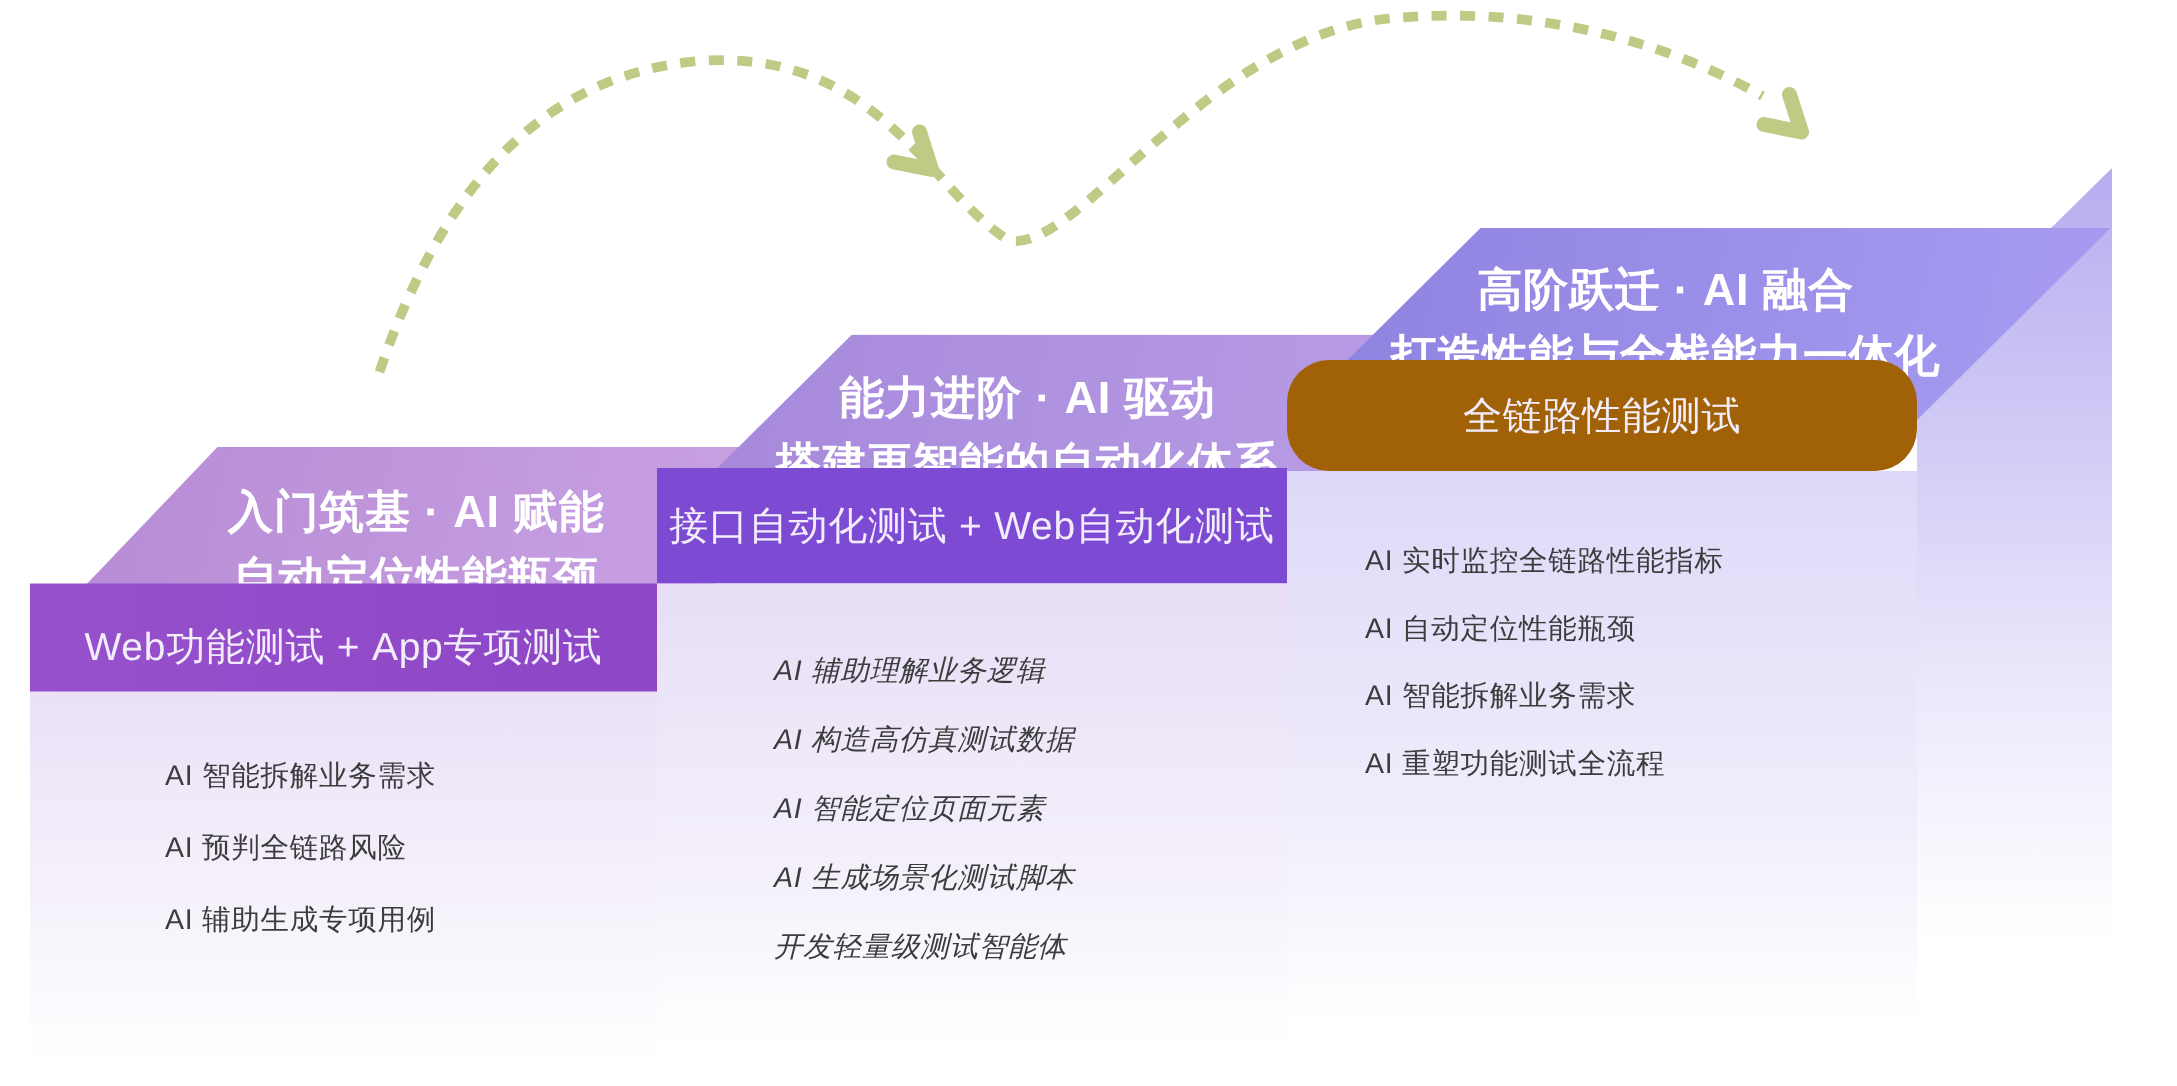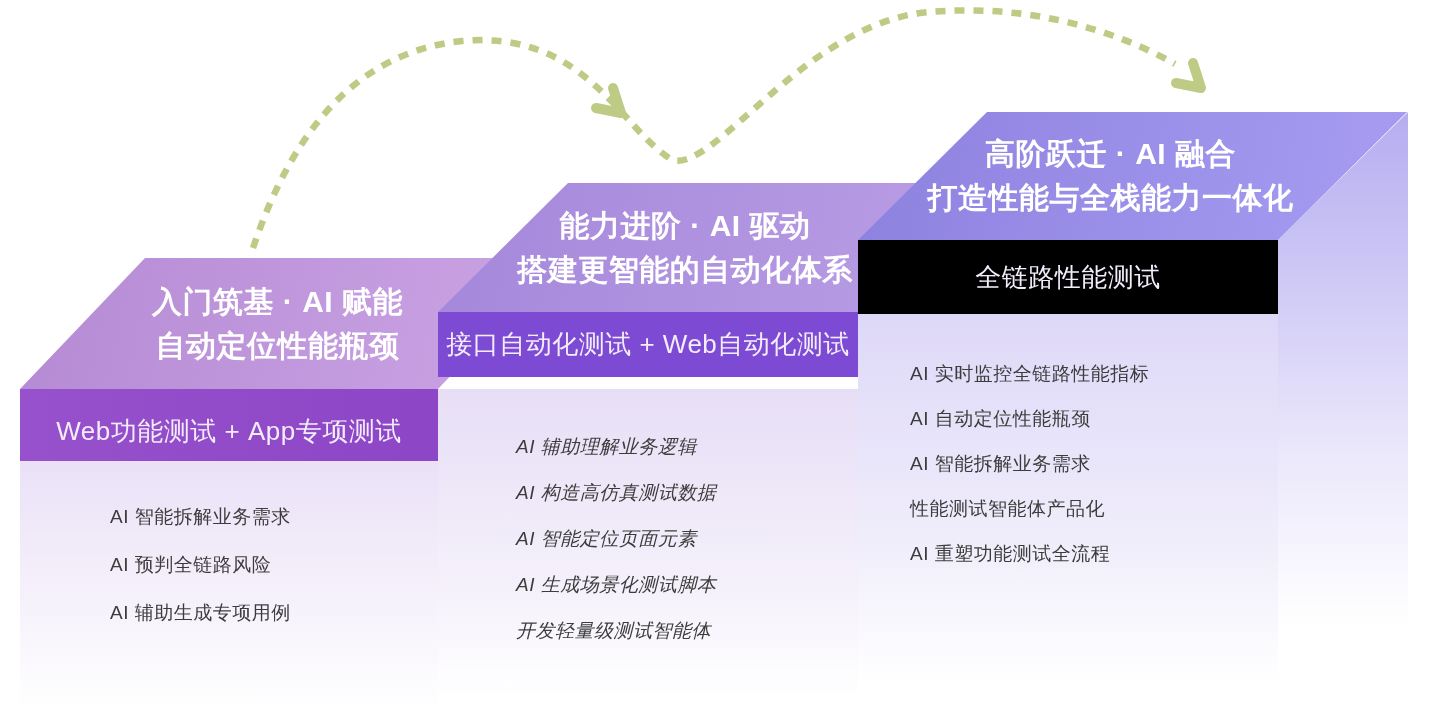--- a/index.html
+++ b/index.html
@@ -4,21 +4,21 @@
 <style>
   html,body{margin:0;padding:0;background:#ffffff;}
   .stage{
     position:relative;width:1451px;height:724px;background:#ffffff;overflow:hidden;
     font-family:"Liberation Sans","DejaVu Sans",sans-serif;
   }
   .abs{position:absolute;}
   
   .arrows{left:0;top:0;width:1451px;height:724px;z-index:0;}
   
-  .top-face{overflow:hidden;}
+  .top-face{overflow:hidden;margin-top:40px;}
   .top-face .title{
     position:absolute;inset:0;display:flex;flex-direction:column;
     justify-content:center;align-items:center;
     color:#ffffff;font-weight:700;font-size:30px;line-height:44px;
     letter-spacing:.5px;text-align:center;white-space:nowrap;
   }
   .banner{
     display:flex;align-items:center;justify-content:center;
     color:#f3ecfb;font-size:26px;letter-spacing:.5px;white-space:nowrap;
   }
@@ -35,34 +35,34 @@
     background:linear-gradient(90deg,#9751cc,#8c46c6);}
   .s1-body{left:20px;top:461px;width:418px;height:263px;z-index:1;
     background:linear-gradient(180deg,#eae1f7 0%,#f6f2fb 55%,#ffffff 95%);}
   .s1-body ul{padding:32px 0 0 90px;}
   .s1-body li{height:48px;}
   
   .s2-top{left:438px;top:183px;width:548px;height:129px;z-index:2;
     clip-path:polygon(130px 0,548px 0,424px 129px,0 129px);
     background:linear-gradient(102deg,#a487da 0%,#b99ce4 90%);}
   .s2-top .title{transform:translateX(-27px);}
-  .s2-banner{left:438px;top:312px;width:420px;height:65px;z-index:2;background:#7d4bd3;}
+  .s2-banner{left:438px;top:312px;width:420px;height:77px;z-index:2;background:#7d4bd3;}
   .s2-body{left:438px;top:389px;width:420px;height:335px;z-index:2;
     background:linear-gradient(180deg,#e7def6 0%,#f5f1fb 60%,#ffffff 92%);}
   .s2-body ul{padding:35px 0 0 78px;}
   .s2-body li{height:46px;font-style:italic;}
   
   .s3-side{left:1278px;top:112px;width:130px;height:560px;z-index:3;
     clip-path:polygon(0 128px,130px 0,130px 560px,0 560px);
     background:linear-gradient(180deg,#b6adf0 0%,#cdc7f5 28%,#eae7fb 60%,#ffffff 92%);}
   .s3-top{left:858px;top:112px;width:549px;height:128px;z-index:3;
     clip-path:polygon(0 128px,129px 0,549px 0,420px 128px);
     background:linear-gradient(102deg,#8d81df 0%,#a59af0 90%);}
   .s3-top .title{transform:translateX(-22px);}
-  .s3-banner{left:858px;top:240px;width:420px;height:74px;z-index:3;background:#000000;}
+  .s3-banner{left:858px;top:240px;width:420px;height:74px;z-index:3;background:#a16207;border-radius:28px;}
   .s3-body{left:858px;top:314px;width:420px;height:410px;z-index:3;
     background:linear-gradient(180deg,#ded8f8 0%,#f0edfb 55%,#ffffff 90%);}
   .s3-body ul{padding:37px 0 0 52px;}
   .s3-body li{height:45px;}
 </style>
 </head>
 <body>
 
 <div class="stage">
 
@@ -118,18 +118,17 @@
     </div>
   </div>
   <div class="abs banner s3-banner">
     <span>全链路性能测试</span>
   </div>
   <div class="abs body s3-body">
     <ul>
       <li>AI 实时监控全链路性能指标</li>
       <li>AI 自动定位性能瓶颈</li>
       <li>AI 智能拆解业务需求</li>
-      <li>性能测试智能体产品化</li>
       <li>AI 重塑功能测试全流程</li>
     </ul>
   </div>
 
 </div>
 
 </body></html>

